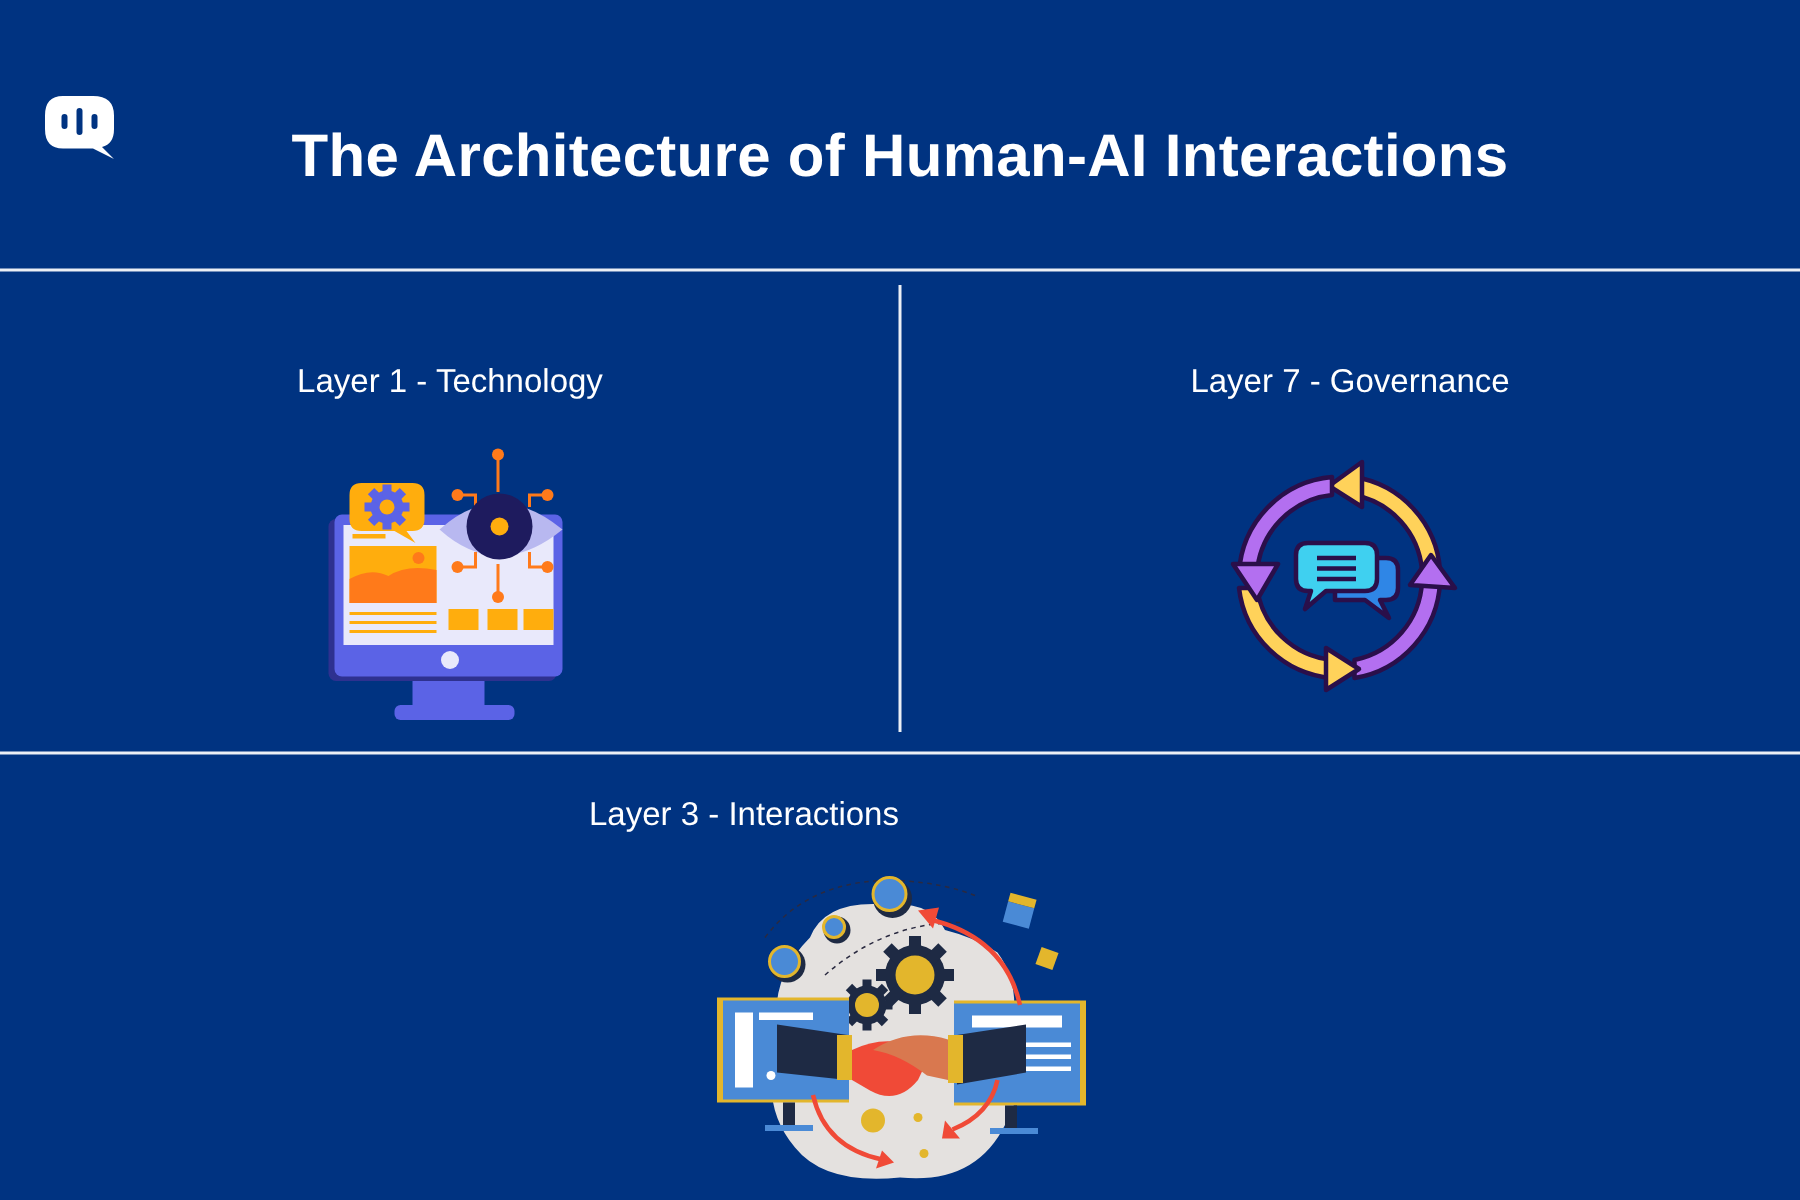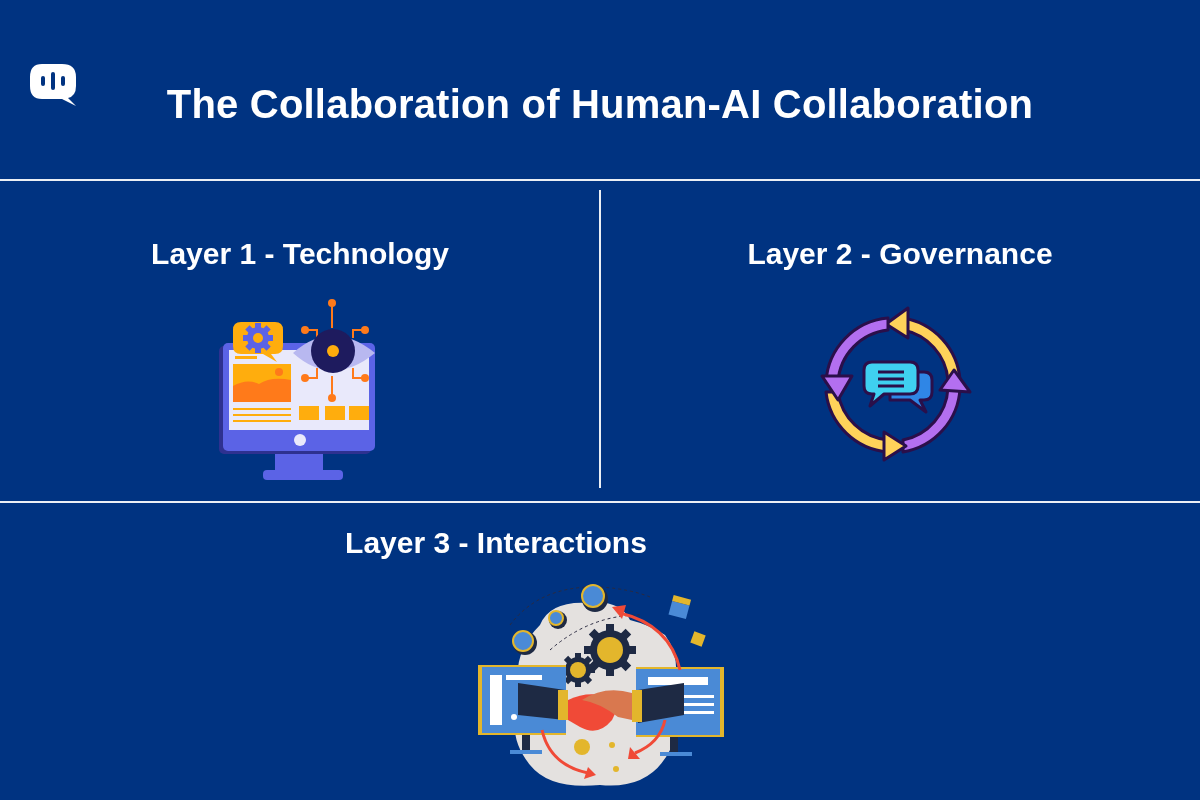--- a/index.html
+++ b/index.html
@@ -14,41 +14,41 @@
   .title {
     position: absolute; left: 0; width: 1200px; top: 80px;
     text-align: center; font-size: 40px; font-weight: bold; letter-spacing: 0.2px;
     line-height: 48px;
   }
   .hline { position: absolute; left: 0; width: 1200px; height: 2px; background: #ffffff; opacity: 0.92; }
   .hline.top { top: 179px; }
   .hline.bottom { top: 501px; }
   .vline { position: absolute; left: 599px; top: 190px; width: 2px; height: 298px; background: #ffffff; opacity: 0.92; }
   .layer-title {
-    position: absolute; text-align: center; font-size: 30px; line-height: 36px; font-weight: bold;
+    position: absolute; text-align: center; font-size: 22px; line-height: 36px; font-weight: normal;
   }
   .l1 { left: 0; width: 600px; top: 236px; }
   .l2 { left: 600px; width: 600px; top: 236px; }
   .l3 { left: 0; width: 992px; top: 525px; }
   .illus { position: absolute; }
   .ill1 { left: 215px; top: 298px; width: 170px; height: 190px; }
   .ill2 { left: 808px; top: 300px; width: 175px; height: 170px; }
   .ill3 { left: 470px; top: 575px; width: 262px; height: 225px; }
 </style>
 </head>
 <body>
 
 <svg class="logo" viewBox="0 0 50 46">
   <path d="M14 2 H34 Q48 2 48 15 V24 Q48 34 40 36 L48 44 L34 37 H14 Q2 37 2 24 V15 Q2 2 14 2 Z" fill="#ffffff"></path>
   <rect x="13" y="14" width="4" height="10" rx="2" fill="#003381"></rect>
   <rect x="23" y="10" width="4" height="18" rx="2" fill="#003381"></rect>
   <rect x="33" y="14" width="4" height="10" rx="2" fill="#003381"></rect>
 </svg>
 
-<div class="title">The Collaboration of Human-AI Collaboration</div>
+<div class="title">The Architecture of Human-AI Interactions</div>
 
 <div class="hline top"></div>
 <div class="vline"></div>
 <div class="hline bottom"></div>
 
 <div class="layer-title l1">Layer 1 - Technology</div>
 <svg class="illus ill1" viewBox="0 0 170 190">
 
   <rect x="60" y="140" width="48" height="35" fill="#5b63e6"></rect>
   <rect x="48" y="172" width="80" height="10" rx="4" fill="#5b63e6"></rect>
@@ -94,21 +94,21 @@
     <circle cx="90" cy="80" r="4"></circle>
       <circle cx="150" cy="80" r="4"></circle>
       <circle cx="117" cy="100" r="4"></circle>
   </g>
 
   <path d="M78 55 Q117 20 160 55 Q117 90 78 55 Z" fill="#b8b8f0"></path>
   <circle cx="118" cy="53" r="22" fill="#1e1b5e"></circle>
   <circle cx="118" cy="53" r="6" fill="#ffad0d"></circle>
 </svg>
 
-<div class="layer-title l2">Layer 2 - Governance</div>
+<div class="layer-title l2">Layer 7 - Governance</div>
 <svg class="illus ill2" viewBox="0 0 175 170">
   <g stroke="#2a0f4a" stroke-width="3" stroke-linejoin="round">
 
     <path d="M95 18 A68 68 0 0 1 152 80 L140 80 A56 56 0 0 0 95 30 Z" fill="#ffd25a"></path>
     <path d="M100 8 L78 24 L100 38 Z" fill="#ffd25a"></path>
 
     <path d="M152 88 A68 68 0 0 1 95 152 L95 140 A56 56 0 0 0 140 88 Z" fill="#b36ff0"></path>
     <path d="M132 90 L146 70 L162 92 Z" fill="#b36ff0"></path>
 
     <path d="M80 152 A68 68 0 0 1 18 92 L30 92 A56 56 0 0 0 80 140 Z" fill="#ffd25a"></path>

